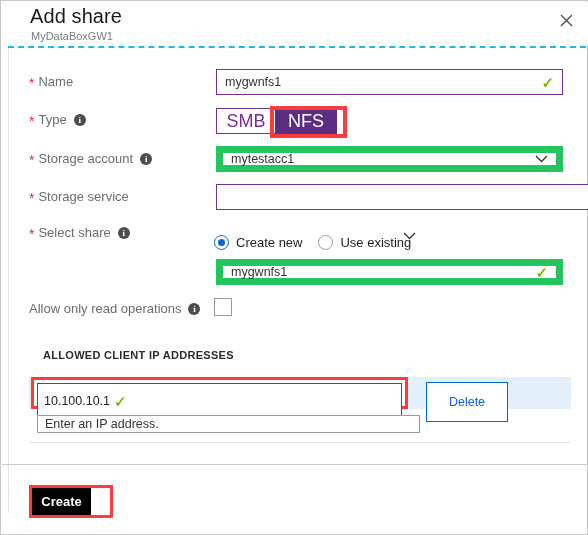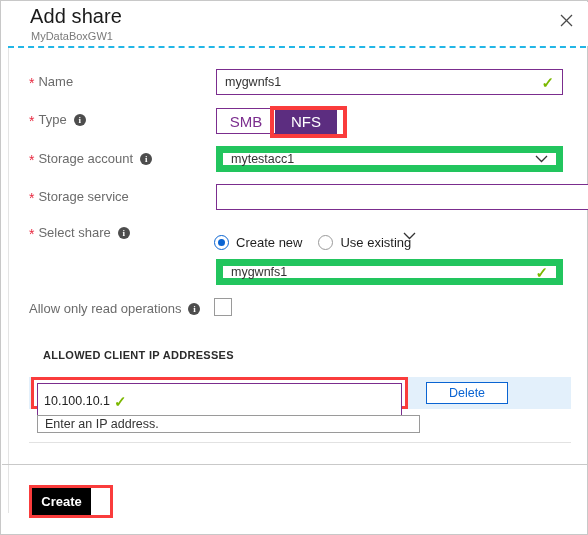--- a/index.html
+++ b/index.html
@@ -131,21 +131,21 @@
     position: absolute;
     display: flex;
     height: 26px;
   }
   .toggle .opt {
     box-sizing: border-box;
     height: 26px;
     display: flex;
     align-items: center;
     justify-content: center;
-    font-size: 15px;
+    font-size: 18px;
     cursor: pointer;
     border: 1px solid #7b2d8e;
   }
   .toggle .opt.off {
     background: #ffffff;
     color: #7b2d8e;
     width: 60px;
   }
   .toggle .opt.on {
     background: #5c2d80;
@@ -234,21 +234,21 @@
     background: #ffffff;
     display: flex;
     align-items: center;
     padding: 0 6px;
     font-size: 12.5px;
     color: #222222;
   }
   .delete-btn {
     position: absolute;
     left: 425px; top: 381px;
-    width: 82px; height: 22px;
+    width: 82px; height: 40px;
     box-sizing: border-box;
     border: 1px solid #0a64d2;
     background: #ffffff;
     color: #0a64d2;
     font-size: 12.5px;
     display: flex;
     align-items: center;
     justify-content: center;
     cursor: pointer;
   }

